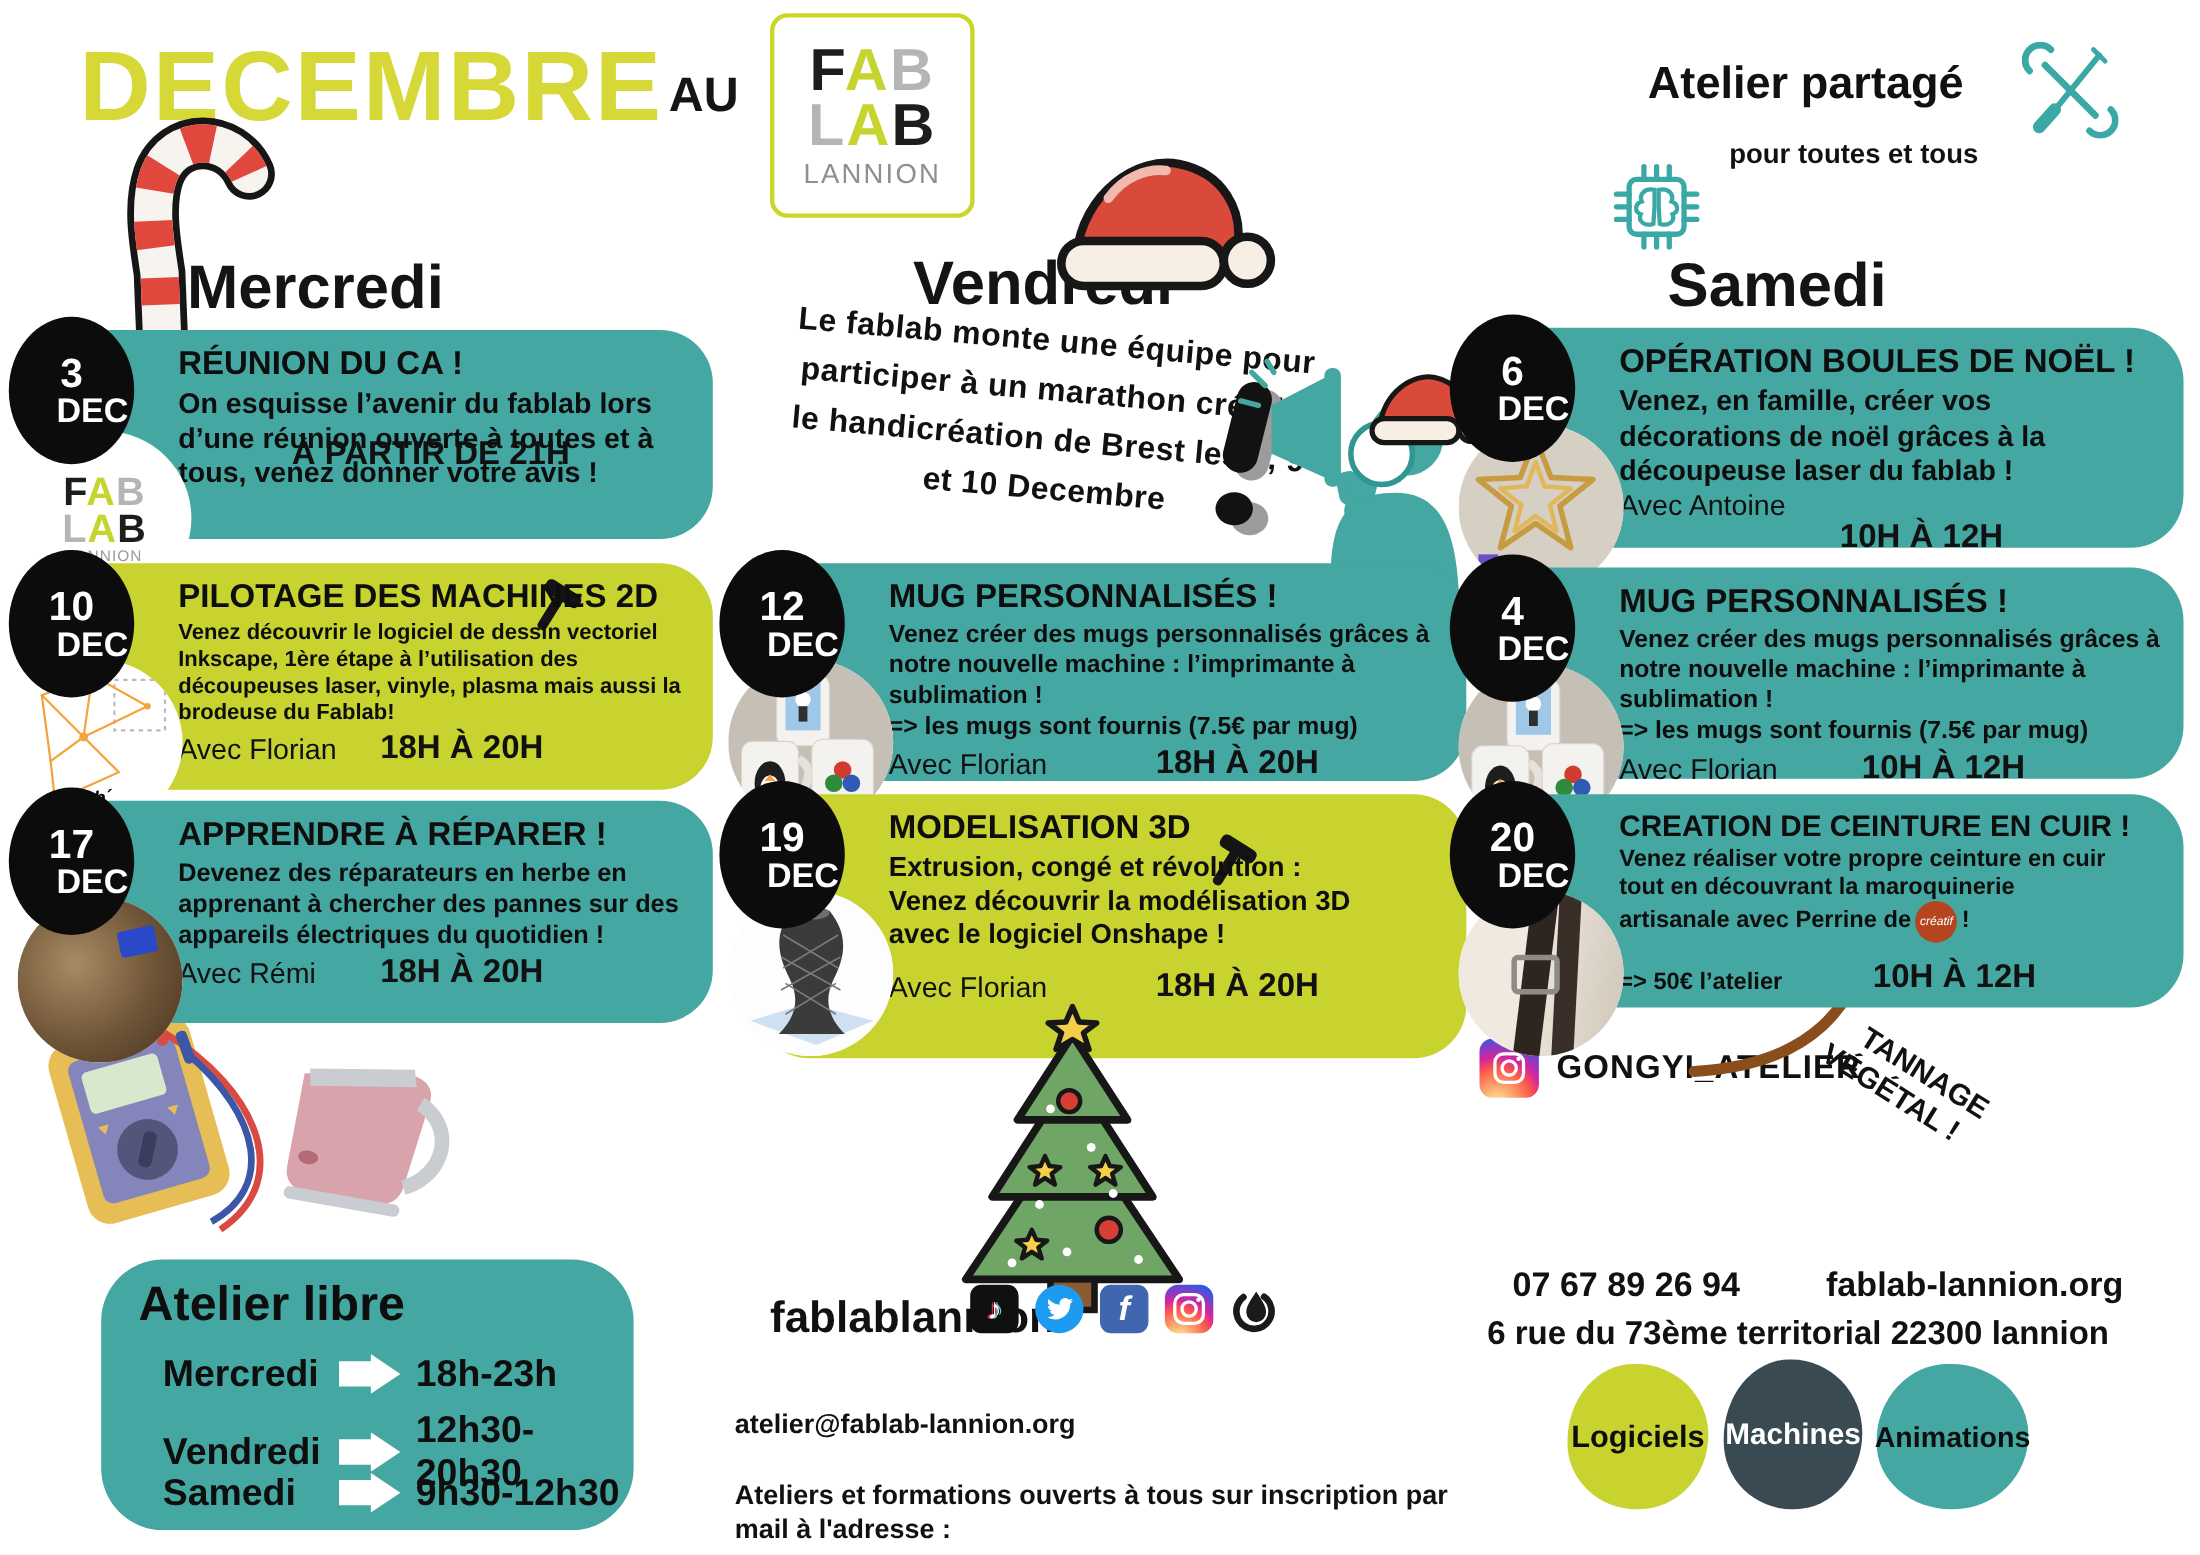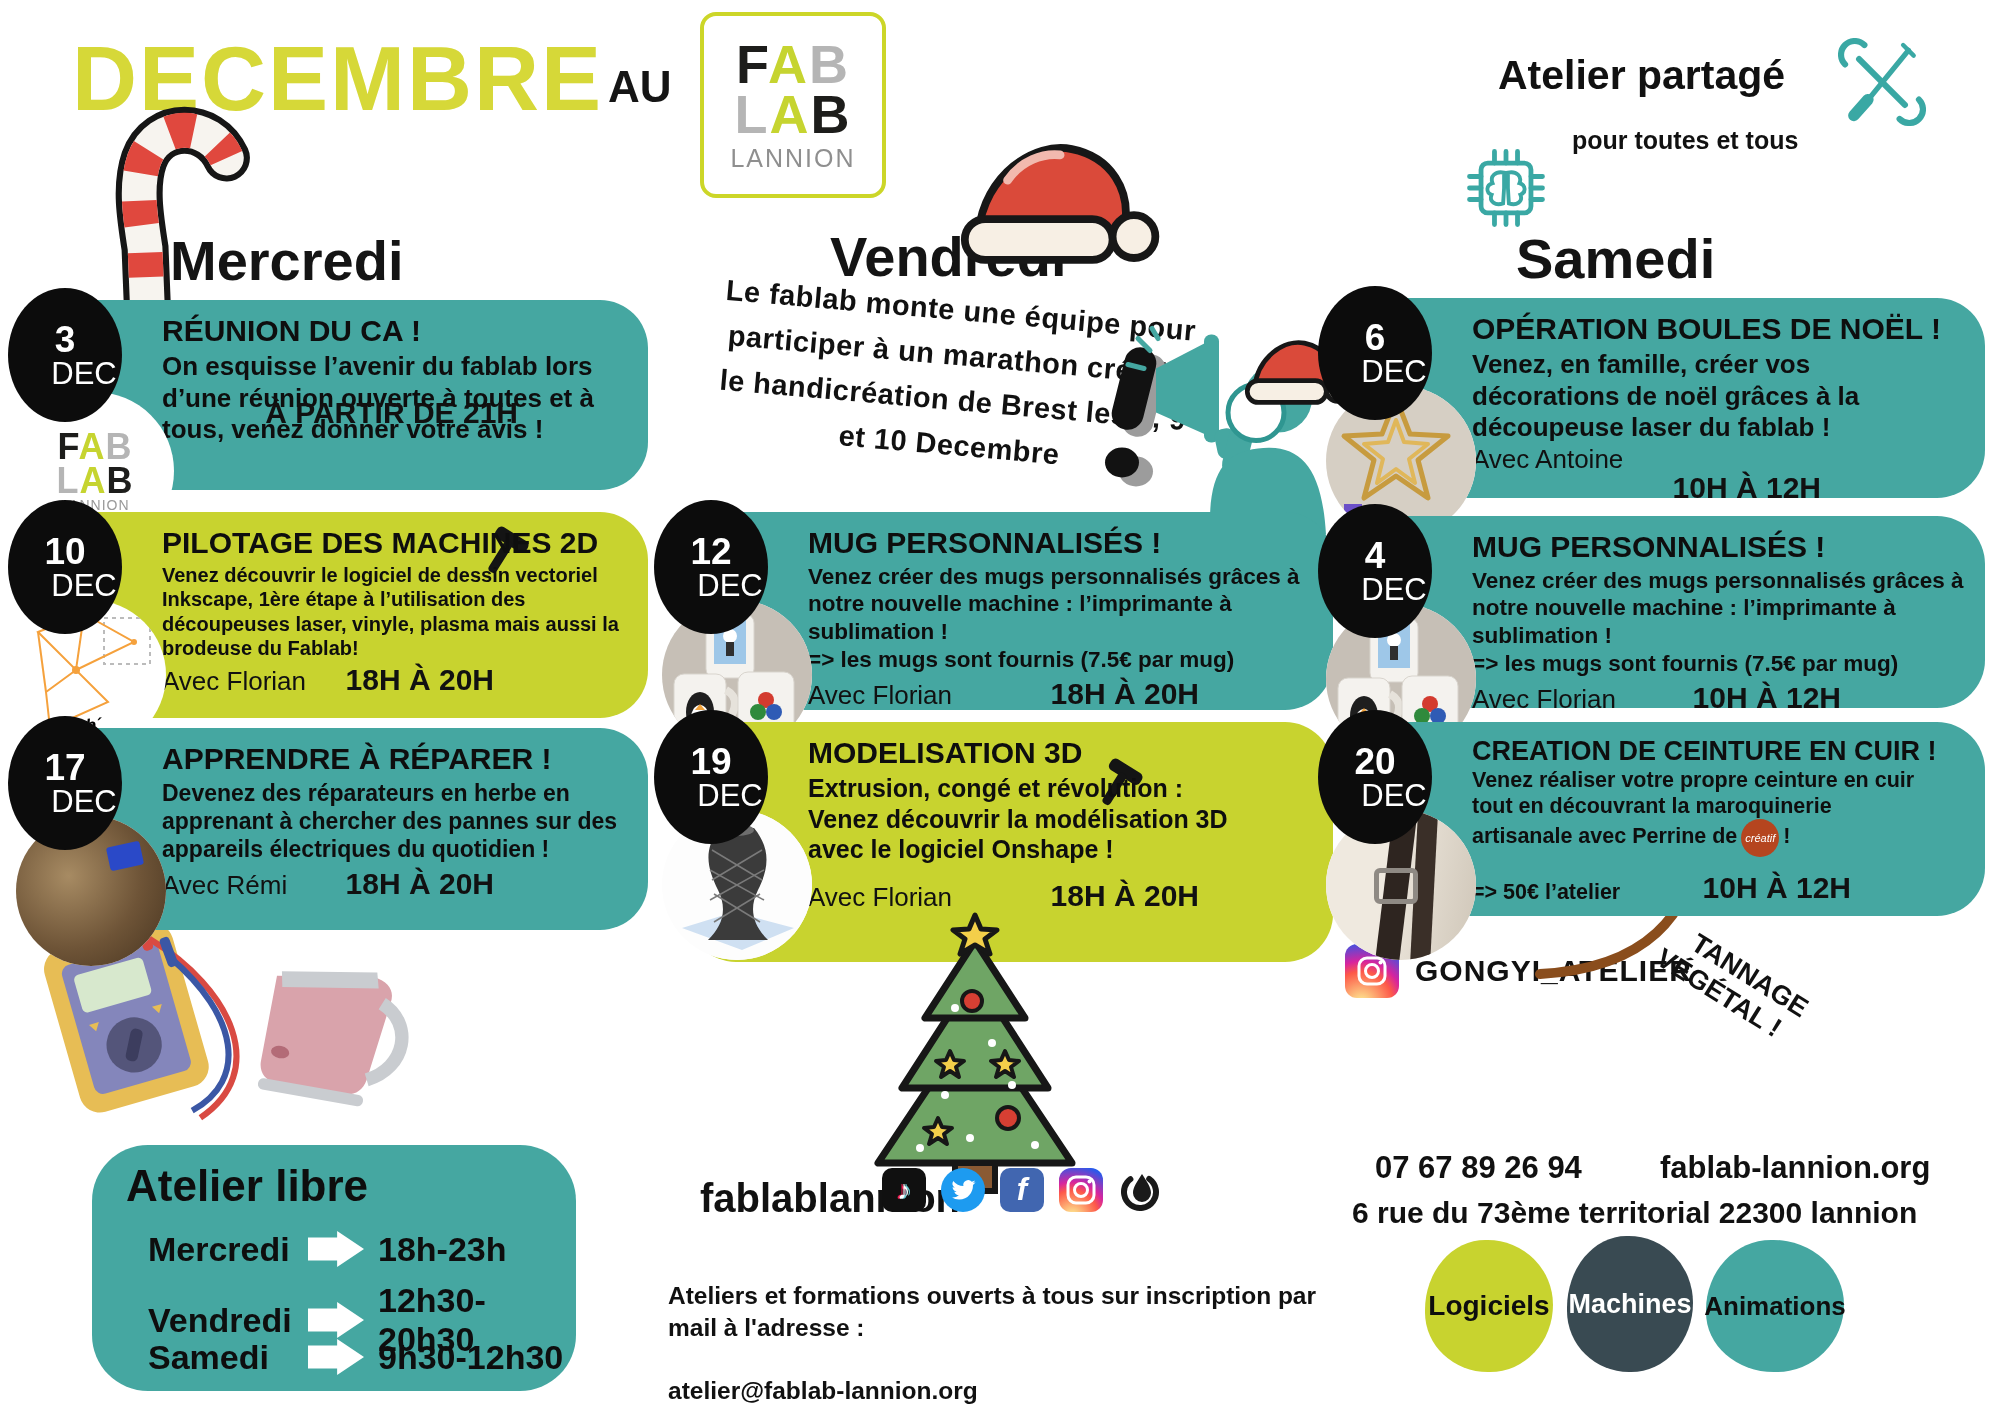--- a/index.html
+++ b/index.html
@@ -26,21 +26,21 @@
   
   #friday-note{left:660px;top:288px;width:590px;transform:rotate(5deg);font-size:29px;font-weight:900;
     text-align:center;line-height:1.55;white-space:pre-line;letter-spacing:.5px;}
   
   .card{position:absolute;border-radius:48px;z-index:1;}
   .card.teal{background:#45a7a1;}
   .card.yellow{background:#c8d32f;}
   .datecircle{position:absolute;left:-34px;top:-12px;width:114px;height:134px;background:#0c0c0c;border-radius:50%;
     color:#fff;display:flex;flex-direction:column;align-items:center;justify-content:center;z-index:3;line-height:1;}
   .datecircle .num{font-size:37px;font-weight:900;}
-  .datecircle .mon{font-size:31px;font-weight:400;margin-left:38px;}
+  .datecircle .mon{font-size:31px;font-weight:700;margin-left:38px;}
   .photocircle{position:absolute;left:-26px;top:88px;width:150px;height:150px;border-radius:50%;overflow:hidden;
     background:#fff;z-index:2;}
   .card-content{margin-left:120px;padding:14px 14px 0 0;position:relative;}
   .card-title{font-size:30px;font-weight:900;color:#0e0e0e;}
   .card-desc{font-weight:700;color:#0e0e0e;line-height:1.22;margin-top:3px;white-space:pre-line;}
   .card-extra{font-weight:700;color:#0e0e0e;margin-top:2px;}
   .hosttime{display:flex;justify-content:space-between;align-items:flex-end;margin-top:4px;}
   .host{font-size:26px;font-weight:400;}
   .time{font-size:30px;font-weight:900;}
   .hammer{position:absolute;width:62px;height:62px;}
@@ -582,22 +582,22 @@
   </div>
   <div class="sicon">
     <svg width="44" height="44" viewBox="0 0 44 44">
       <circle cx="22" cy="24" r="16" fill="none" stroke="#1a1a1a" stroke-width="6" stroke-dasharray="80 22" stroke-linecap="round" transform="rotate(-55 22 24)"></circle>
       <path d="M24,6 C29,14 33,19 33,25 A9,9 0 1,1 15,25 C15,19 19,14 24,6 Z" fill="#1a1a1a"></path>
     </svg>
   </div>
 </div>
 
 <div class="abs" id="footer-info">
+  <p>atelier@fablab-lannion.org</p>
   <p>Ateliers et formations ouverts à tous sur inscription par mail à l'adresse :</p>
-  <p>atelier@fablab-lannion.org</p>
   
   
 </div>
 
 <div class="abs" id="contact-phone">07 67 89 26 94</div>
 <div class="abs" id="contact-site">fablab-lannion.org</div>
 <div class="abs" id="contact-address">6 rue du 73ème territorial 22300 lannion</div>
 
 <div class="legend-blob" id="legend-logiciels">Logiciels</div>
 <div class="legend-blob" id="legend-machines">Machines</div>

